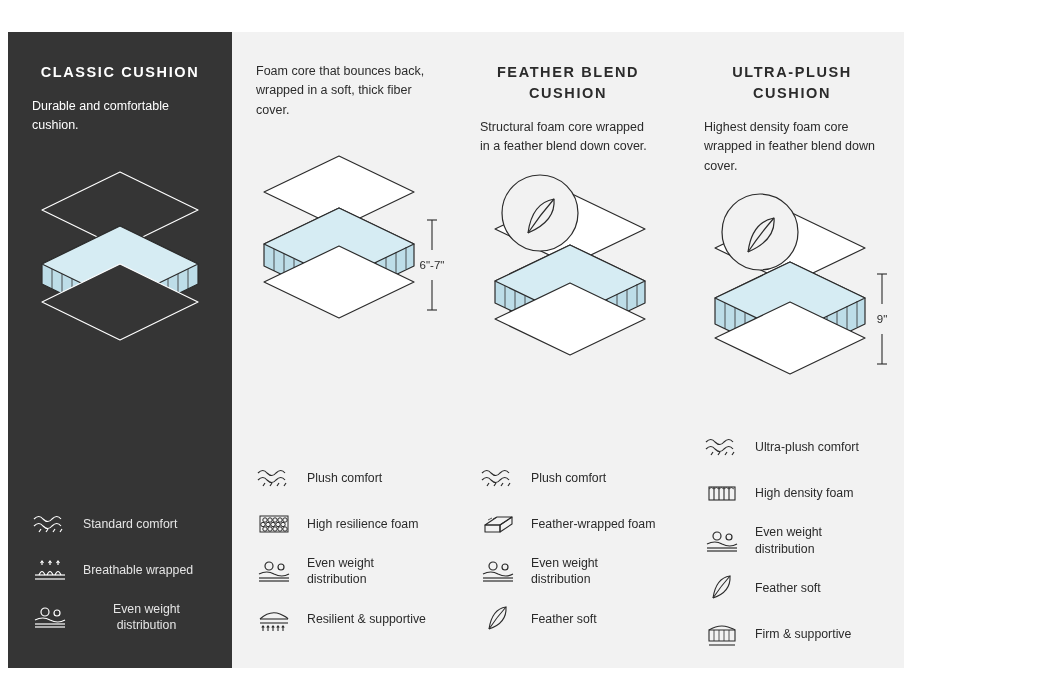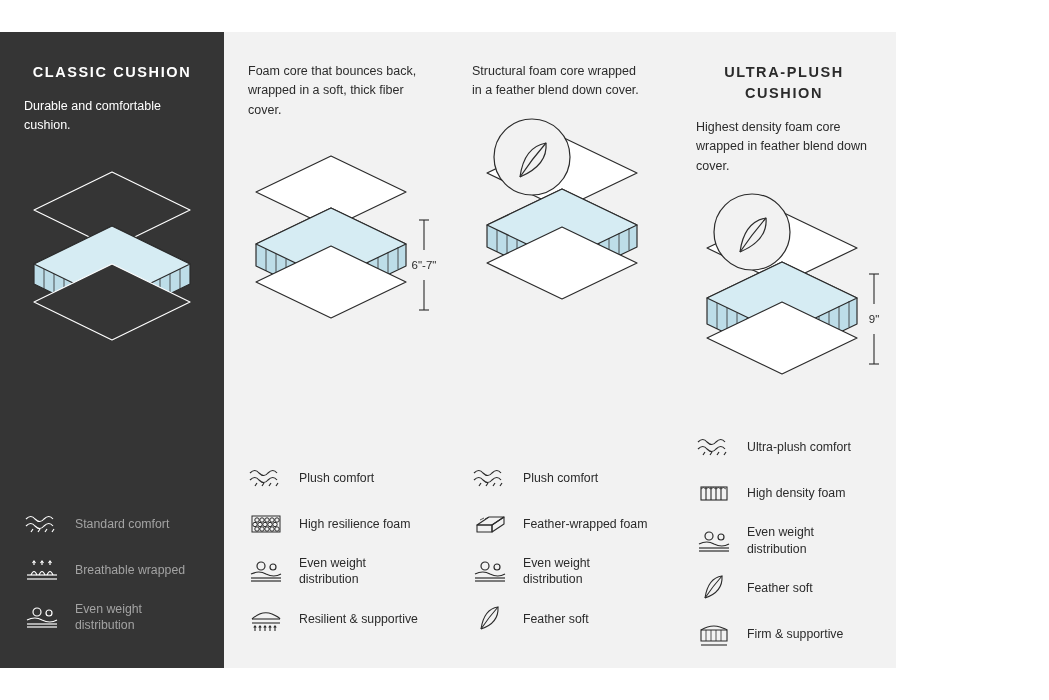--- a/index.html
+++ b/index.html
@@ -12,21 +12,21 @@
     background: #ffffff;
     font-family: "Liberation Sans", sans-serif;
     overflow: hidden;
   }
   .board {
     position: relative;
     width: 891px;
     height: 700px;
     display: flex;
     align-items: flex-start;
-    padding: 32px 0 0 0;
+    padding: 32px 0 0 8px;
     box-sizing: border-box;
     gap: 0;
   }
   .card {
     width: 224px;
     height: 636px;
     box-sizing: border-box;
     padding: 30px 22px 18px 22px;
     display: flex;
     flex-direction: column;
@@ -82,21 +82,21 @@
     height: 30px;
     flex: 0 0 40px;
     display: flex;
     align-items: center;
     justify-content: center;
   }
   .feature-label {
     font-size: 12.3px;
     line-height: 1.35;
   }
-  .dark .feature-label { color: #a3a3a3; }
+  .dark .feature-label { color: #e5e5e5; text-align: center; }
   .light .feature-label { color: #2b2b2b; }
 
   .dim-label {
     font-size: 11.5px;
     fill: #2b2b2b;
   }
 </style>
 </head>
 <body>
 
@@ -287,20 +287,21 @@
             </svg>
         </span>
         <span class="feature-label">Resilient &amp; supportive</span>
       </div>
     </div>
   </div>
 
   <div class="card-spacer"></div>
 
   <div class="card light">
+    <div class="card-title">FEATHER BLEND CUSHION</div>
     <div class="card-desc">Structural foam core wrapped in a feather blend down cover.</div>
 
     <div class="art">
       <svg width="196" height="250" viewBox="0 0 196 250" aria-hidden="true">
         <g fill="none" stroke="#2b2b2b" stroke-width="1.2" stroke-linejoin="round">
           <polygon points="92,30 167,66 92,102 17,66" fill="#ffffff"></polygon>
           <polygon points="92,82 167,118 167,140 92,176 17,140 17,118" fill="#bddde8"></polygon>
           <polygon points="92,82 167,118 92,154 17,118" fill="#d6ecf3"></polygon>
           <g stroke-width="0.8">
             <line x1="27" y1="123" x2="27" y2="145"></line>

